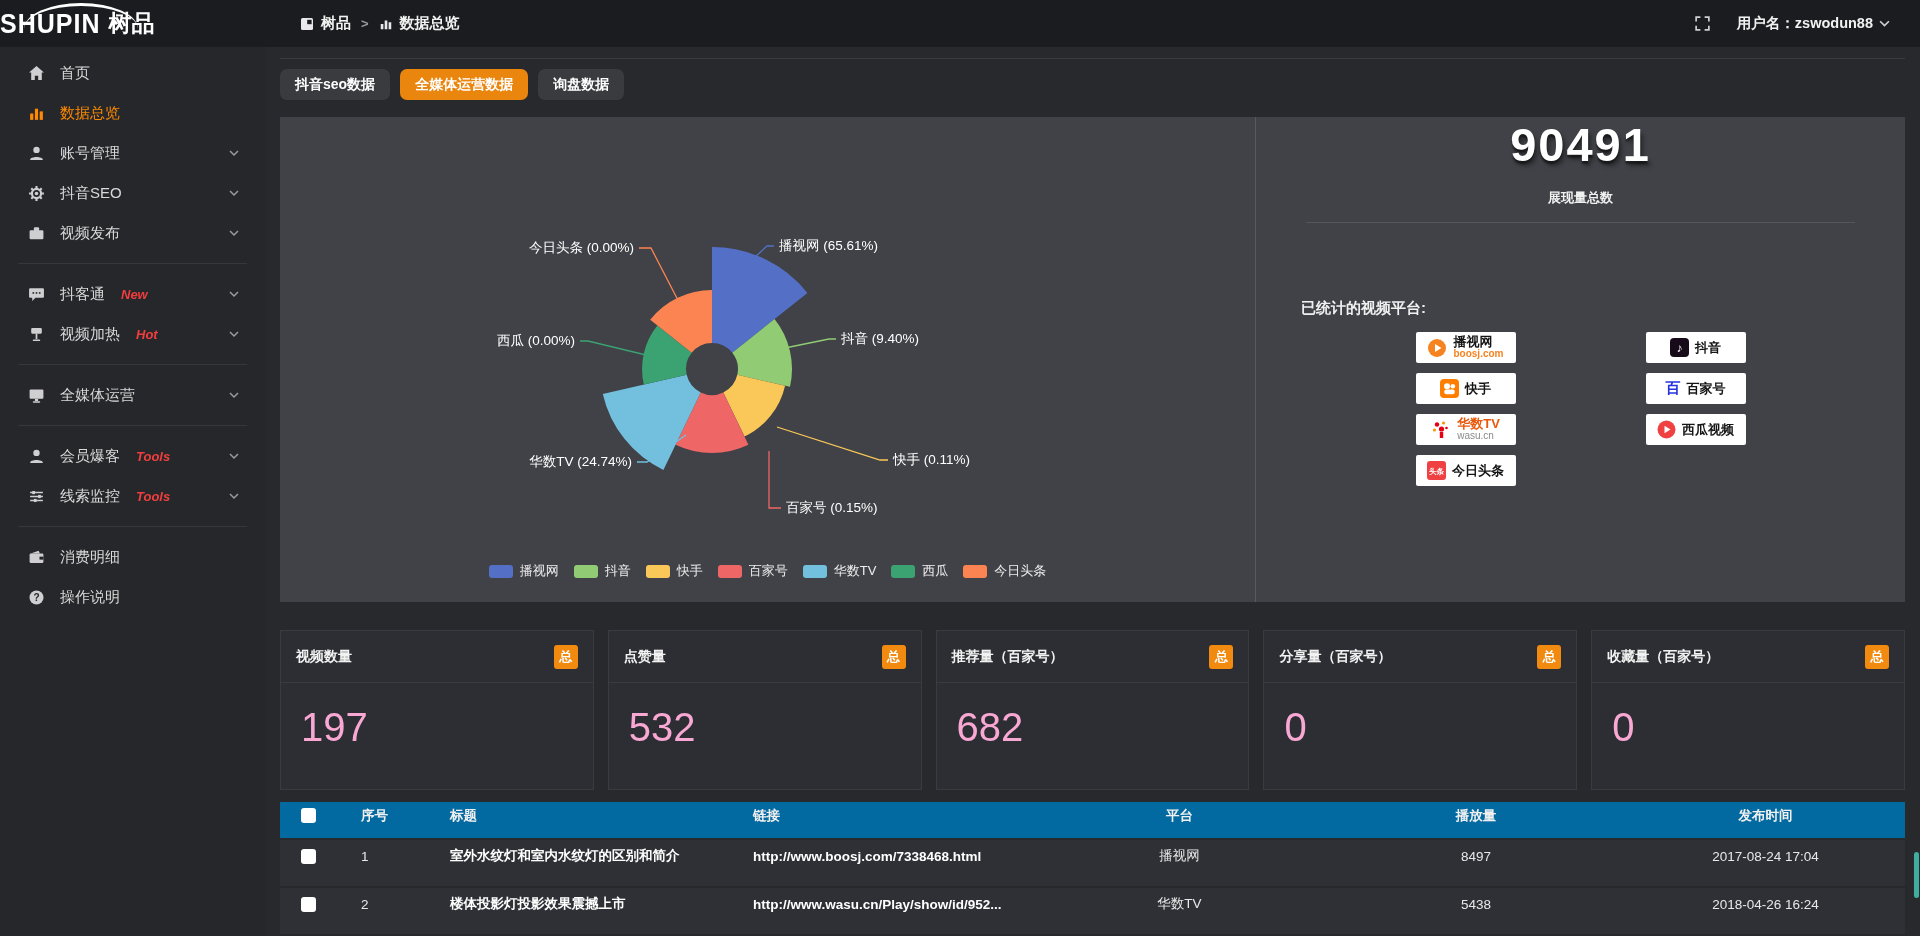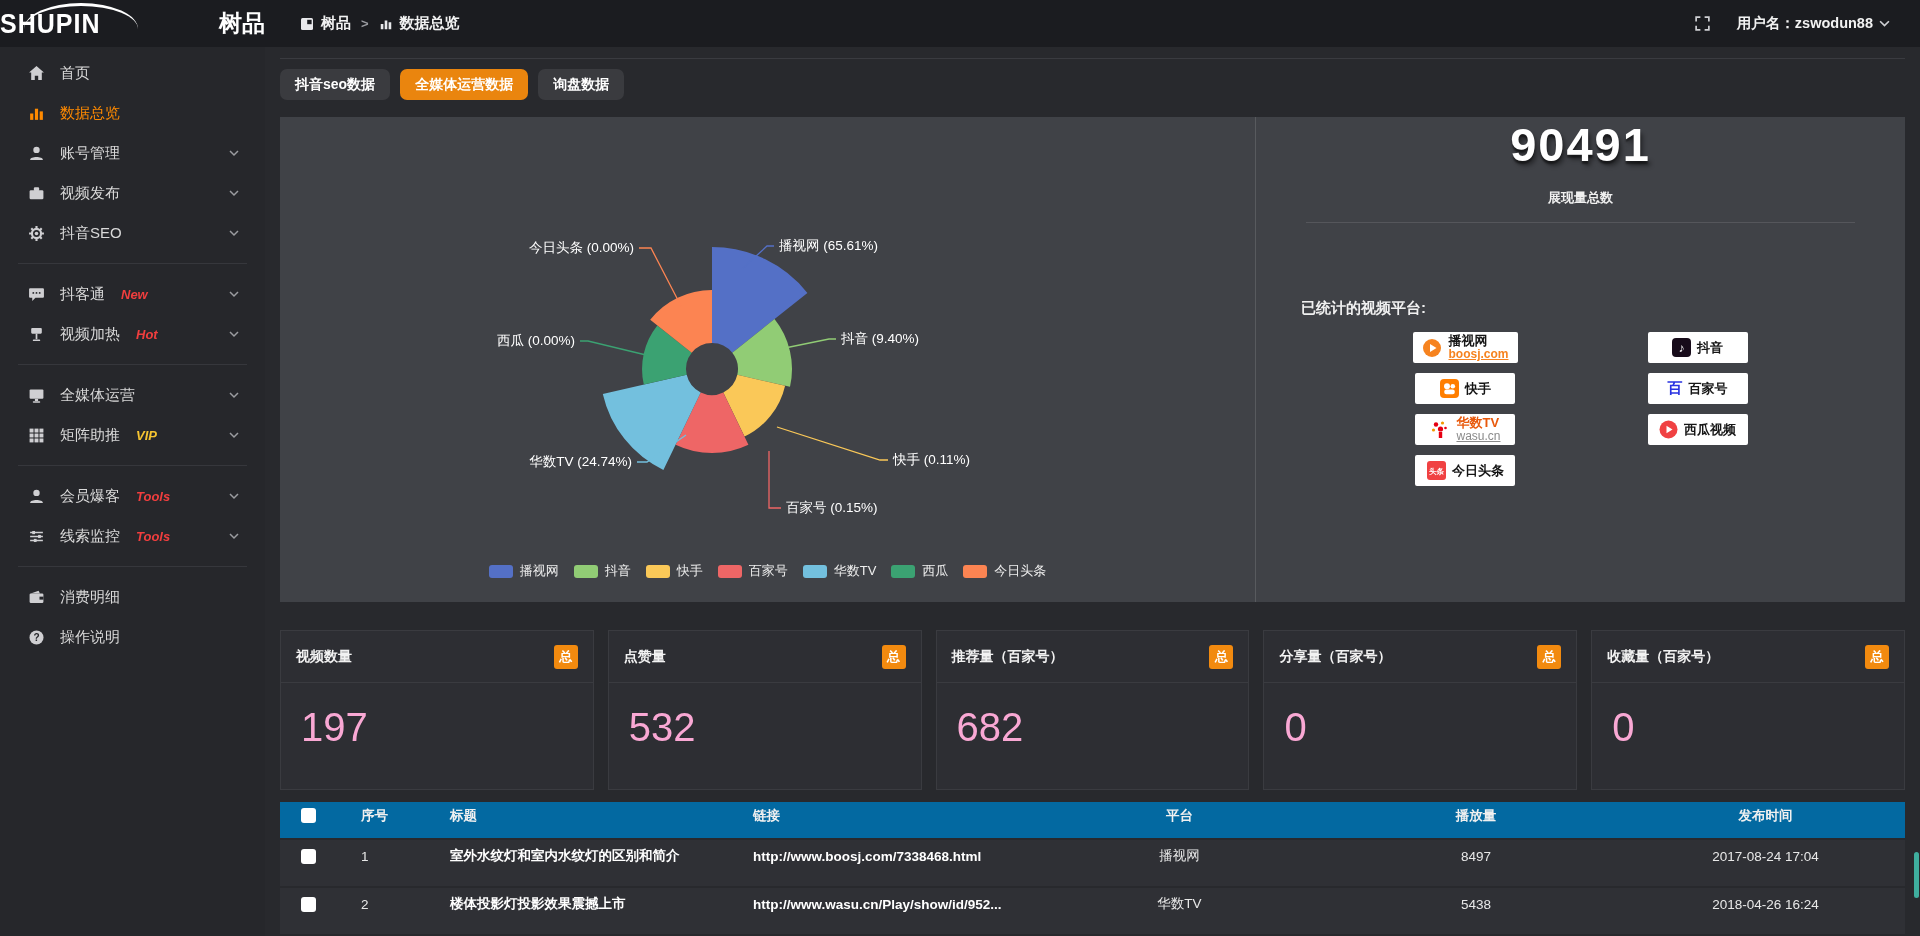--- a/index.html
+++ b/index.html
@@ -2,21 +2,21 @@
 <html><head>
 <meta charset="utf-8">
 <style>
   * { margin:0; padding:0; box-sizing:border-box; }
   html,body { width:1920px; height:936px; overflow:hidden; background:#28292d;
               font-family:"Liberation Sans","DejaVu Sans",sans-serif; color:#e8e8e8; }
 
   
   .topbar { position:absolute; top:0; left:0; width:1920px; height:47px; background:#1b1c20;
             display:flex; align-items:center; z-index:10; }
-  .logo { width:265px; height:47px; display:flex; align-items:center; justify-content:space-between;
+  .logo { width:265px; height:47px; display:flex; align-items:center; justify-content:flex-start;
           position:relative; }
   .logo-arc { position:absolute; top:3px; left:24px; width:114px; height:26px;
               border-top:3px solid #fff; border-radius:50% 50% 0 0 / 100% 100% 0 0; }
   .logo-en { font-size:25px; font-weight:800; color:#fff; letter-spacing:1px; transform:scaleY(1.08); }
   .logo-cn { font-size:23px; font-weight:800; color:#fff; margin-left:8px; }
   .breadcrumb { display:flex; align-items:center; margin-left:35px; gap:7px; font-size:15px;
                 font-weight:bold; color:#f2f2f2; }
   .bc-sep { color:#9a9ba0; font-size:13px; margin:0 3px; }
   .topbar-spacer { flex:1; }
   .fullscreen { margin-right:26px; display:flex; align-items:center; }
@@ -59,21 +59,21 @@
   .sum-divider { border-top:1px solid #55565b; margin:15px 50px 0; }
   .platforms-label { margin:76px 0 0 45px; font-size:15px; font-weight:bold; color:#f0f0f0; }
   .platform-cols { display:flex; justify-content:center; gap:130px; margin-top:14px; }
   .pf-col { display:flex; flex-direction:column; gap:10px; align-items:center; }
   .pf-badge { min-width:100px; height:31px; background:#fff; border-radius:2px; display:flex;
               align-items:center; justify-content:center; gap:6px; padding:0 9px; }
   .pf-logo { display:flex; align-items:center; }
   .pf-text { display:flex; flex-direction:column; line-height:1.05; }
   .pf-name { font-size:13px; font-weight:bold; color:#151515; white-space:nowrap; }
   .pf-name.wasu { color:#e8590c; }
-  .pf-sub { font-size:12px; font-weight:bold; color:#f6831f;text-decoration:underline; }
+  .pf-sub { font-size:10px; font-weight:bold; color:#f6831f; }
   .pf-sub.gray { color:#8a8a8a; font-weight:normal; }
   .bj-glyph { font-size:15px; font-weight:800; color:#2932e1; }
 
   
   .stats-row { display:flex; gap:14px; margin-top:28px; height:160px; }
   .stat-card { flex:1; background:#2d2e33; border:1px solid #3a3b40; }
   .stat-head { height:52px; display:flex; align-items:center; padding:0 15px;
                border-bottom:1px solid #3a3b40; }
   .stat-label { font-size:14px; font-weight:bold; color:#f2f2f2; }
   .stat-badge { margin-left:auto; width:24px; height:24px; background:#f28a0f; border-radius:3px;
@@ -166,49 +166,49 @@
       </span>
       <span class="s-label">账号管理</span>
       <span class="s-chevron">
         <svg width="10" height="7" viewBox="0 0 10 7" fill="none" stroke="#9b9ca0" stroke-width="1.5">
           <path d="M1 1l4 4 4-4"></path>
         </svg>
       </span>
     </div>
     <div class="side-item">
       <span class="s-icon">
-        <svg width="17" height="17" viewBox="0 0 16 16" fill="currentColor">
-          <rect x="5.5" y="2.2" width="5" height="3.4" rx="1"></rect>
-          <rect x="1.5" y="5" width="13" height="8.4" rx="1.2"></rect>
-        </svg>
-      </span>
-      <span class="s-label">视频发布</span>
-      <span class="s-chevron">
-        <svg width="10" height="7" viewBox="0 0 10 7" fill="none" stroke="#9b9ca0" stroke-width="1.5">
-          <path d="M1 1l4 4 4-4"></path>
-        </svg>
-      </span>
-    </div>
-    <div class="side-item">
-      <span class="s-icon">
         <svg width="17" height="17" viewBox="0 0 16 16">
           <g stroke="currentColor" stroke-width="2" fill="none">
             <circle cx="8" cy="8" r="4.3"></circle>
             <path d="M8 1v2.2M8 12.8V15M1 8h2.2M12.8 8H15M3.1 3.1l1.5 1.5M12.9 3.1l-1.5 1.5M3.1 12.9l1.5-1.5M12.9 12.9l-1.5-1.5"></path>
           </g>
           <circle cx="8" cy="8" r="1.7" fill="currentColor"></circle>
         </svg>
       </span>
       <span class="s-label">抖音SEO</span>
       <span class="s-chevron">
         <svg width="10" height="7" viewBox="0 0 10 7" fill="none" stroke="#9b9ca0" stroke-width="1.5">
           <path d="M1 1l4 4 4-4"></path>
         </svg>
       </span>
     </div>
+    <div class="side-item">
+      <span class="s-icon">
+        <svg width="17" height="17" viewBox="0 0 16 16" fill="currentColor">
+          <rect x="5.5" y="2.2" width="5" height="3.4" rx="1"></rect>
+          <rect x="1.5" y="5" width="13" height="8.4" rx="1.2"></rect>
+        </svg>
+      </span>
+      <span class="s-label">视频发布</span>
+      <span class="s-chevron">
+        <svg width="10" height="7" viewBox="0 0 10 7" fill="none" stroke="#9b9ca0" stroke-width="1.5">
+          <path d="M1 1l4 4 4-4"></path>
+        </svg>
+      </span>
+    </div>
     <div class="side-divider"></div>
     <div class="side-item">
       <span class="s-icon">
         <svg width="17" height="17" viewBox="0 0 16 16">
           <path fill="currentColor" d="M2 2h12a1 1 0 011 1v7a1 1 0 01-1 1H7l-3 3v-3H2a1 1 0 01-1-1V3a1 1 0 011-1z"></path>
           <circle cx="5" cy="6.5" r="0.9" fill="#26272b"></circle>
           <circle cx="8" cy="6.5" r="0.9" fill="#26272b"></circle>
           <circle cx="11" cy="6.5" r="0.9" fill="#26272b"></circle>
         </svg>
       </span>
@@ -239,42 +239,20 @@
     <div class="side-divider"></div>
     <div class="side-item">
       <span class="s-icon">
         <svg width="17" height="17" viewBox="0 0 16 16" fill="currentColor">
           <rect x="1.5" y="2.4" width="13" height="8.6" rx="1"></rect>
           <rect x="6.5" y="11.2" width="3" height="2"></rect>
           <rect x="4.5" y="13.4" width="7" height="1.4" rx="0.7"></rect>
         </svg>
       </span>
       <span class="s-label">全媒体运营</span>
-      <span class="s-chevron">
-        <svg width="10" height="7" viewBox="0 0 10 7" fill="none" stroke="#9b9ca0" stroke-width="1.5">
-          <path d="M1 1l4 4 4-4"></path>
-        </svg>
-      </span>
-    </div>
-    <div class="side-item">
-      <span class="s-icon">
-        <svg width="17" height="17" viewBox="0 0 16 16" fill="currentColor">
-          <rect x="1.5" y="1.5" width="3.7" height="3.7"></rect>
-          <rect x="6.15" y="1.5" width="3.7" height="3.7"></rect>
-          <rect x="10.8" y="1.5" width="3.7" height="3.7"></rect>
-          <rect x="1.5" y="6.15" width="3.7" height="3.7"></rect>
-          <rect x="6.15" y="6.15" width="3.7" height="3.7"></rect>
-          <rect x="10.8" y="6.15" width="3.7" height="3.7"></rect>
-          <rect x="1.5" y="10.8" width="3.7" height="3.7"></rect>
-          <rect x="6.15" y="10.8" width="3.7" height="3.7"></rect>
-          <rect x="10.8" y="10.8" width="3.7" height="3.7"></rect>
-        </svg>
-      </span>
-      <span class="s-label">矩阵助推</span>
-      <span class="s-tag" style="color: rgb(246, 196, 49);">VIP</span>
       <span class="s-chevron">
         <svg width="10" height="7" viewBox="0 0 10 7" fill="none" stroke="#9b9ca0" stroke-width="1.5">
           <path d="M1 1l4 4 4-4"></path>
         </svg>
       </span>
     </div>
     <div class="side-divider"></div>
     <div class="side-item">
       <span class="s-icon">
         <svg width="17" height="17" viewBox="0 0 16 16" fill="currentColor">

